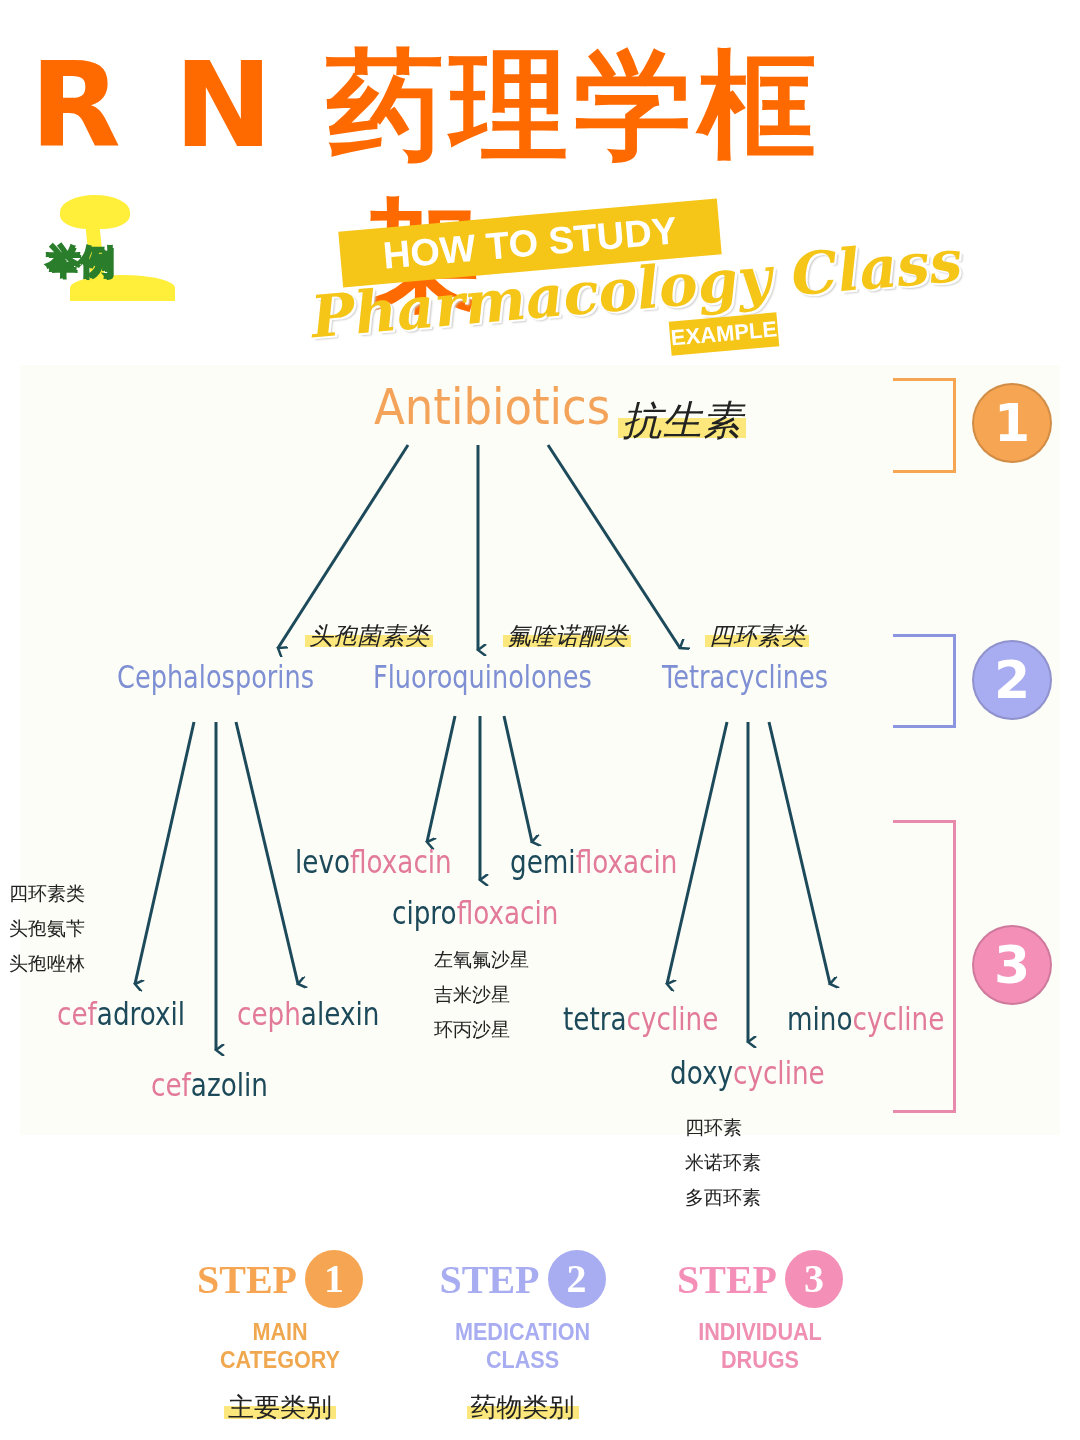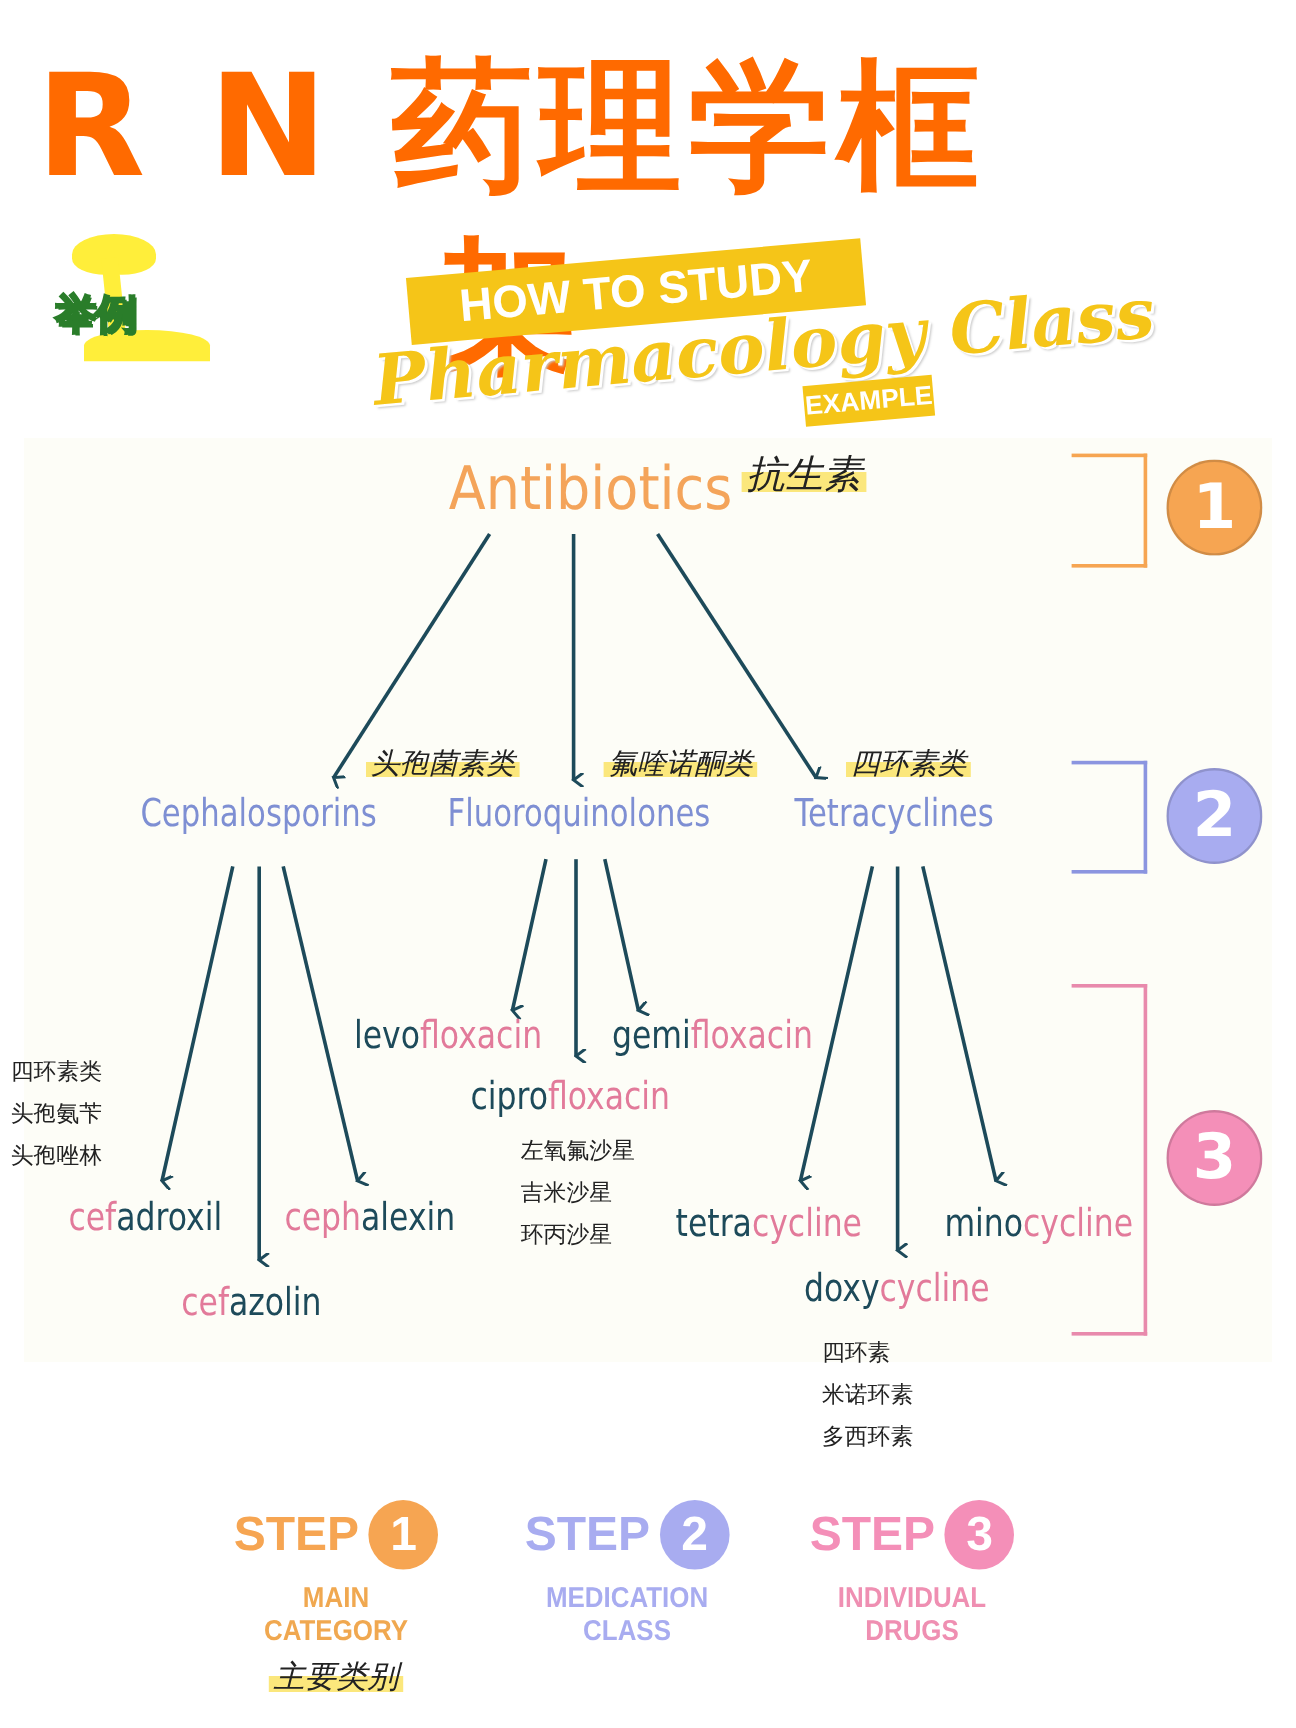--- a/index.html
+++ b/index.html
@@ -18,24 +18,24 @@
   .l1{font-family:"DejaVu Sans Condensed","DejaVu Sans",sans-serif;font-size:50px;color:#f4a45a;}
   .cn-hl{font-style:italic;color:#222;position:relative;z-index:1;}
   .hl{background:linear-gradient(180deg,transparent 45%,#fbe77c 45%,#fbe77c 90%,transparent 90%);padding:0 4px;}
   .l2{font-family:"DejaVu Sans",sans-serif;font-size:32px;color:#7e8fd3;transform:scaleX(0.8);transform-origin:left;}
   .drug{font-family:"DejaVu Sans",sans-serif;font-size:32px;color:#1d4a5a;transform:scaleX(0.82);transform-origin:left;white-space:nowrap;}
   .drug .p{color:#e27a9a;}
   .cnlist{font-size:19px;color:#222;line-height:35px;}
   .bracket{border:3px solid;border-left:none;}
   .circ{width:76px;height:76px;border-radius:50%;color:#fff;font-weight:bold;font-size:52px;text-align:center;line-height:76px;border:2px solid rgba(0,0,0,0.15);}
   .step{text-align:center;}
-  .step-head{font-family:Liberation Sans, sans-serif;font-weight:bold;font-size:40px;display:flex;align-items:center;justify-content:center;gap:8px;}
+  .step-head{font-family:Liberation Serif, serif;font-weight:bold;font-size:40px;display:flex;align-items:center;justify-content:center;gap:8px;}
   .step-circ{width:58px;height:58px;border-radius:50%;color:#fff;font-size:40px;line-height:58px;text-align:center;}
   .step-sub{font-family:"Liberation Sans",sans-serif;font-weight:bold;font-size:24px;margin-top:10px;transform:scaleX(0.9);}
-  .step-cn{font-size:26px;font-style:italic;color:#222;margin-top:6px;}
+  .step-cn{font-size:26px;color:#222;margin-top:16px;}
 </style>
 </head>
 <body>
 
 <div class="abs title">R N 药理学框架</div>
 
 <div class="abs badge-wrap">
   <div class="abs palm-top"></div>
   <div class="abs palm-trunk"></div>
   <div class="abs palm-island"></div>
@@ -64,21 +64,21 @@
     <line x1="455" y1="716" x2="427" y2="842"></line>
     <line x1="480" y1="716" x2="480" y2="880"></line>
     <line x1="504" y1="716" x2="532" y2="842"></line>
     <line x1="727" y1="722" x2="667" y2="984"></line>
     <line x1="748" y1="722" x2="748" y2="1042"></line>
     <line x1="769" y1="722" x2="830" y2="984"></line>
   </g>
 </svg>
 
 <div class="abs l1" style="left:374px;top:378px">Antibiotics</div>
-<div class="abs" style="left:618px;top:374px;font-size:32px"><span class="hl cn-hl">抗生素</span></div>
+<div class="abs" style="left:618px;top:393px;font-size:40px"><span class="hl cn-hl">抗生素</span></div>
 
 <div class="abs" style="left:305px;top:620px;font-size:24px"><span class="hl cn-hl">头孢菌素类</span></div>
 <div class="abs" style="left:503px;top:620px;font-size:24px"><span class="hl cn-hl">氟喹诺酮类</span></div>
 <div class="abs" style="left:705px;top:620px;font-size:24px"><span class="hl cn-hl">四环素类</span></div>
 
 <div class="abs l2" style="left:117px;top:658px">Cephalosporins</div>
 <div class="abs l2" style="left:373px;top:658px">Fluoroquinolones</div>
 <div class="abs l2" style="left:662px;top:658px">Tetracyclines</div>
 
 <div class="abs cnlist" style="left:9px;top:876px">
@@ -122,20 +122,21 @@
     </div>
   <div class="step-sub" style="color:#f0a850">MAIN CATEGORY</div>
   <div class="step-cn"><span class="hl">主要类别</span></div>
 </div>
 <div class="abs step" style="left:410px;top:1250px;width:225px">
   <div class="step-head" style="color:#a8acf0">
       <span>STEP</span>
       <span class="step-circ" style="background:#a8acf0">2</span>
     </div>
   <div class="step-sub" style="color:#a8acf0">MEDICATION CLASS</div>
+  <div class="step-cn"><span class="hl">药物类别</span></div>
 </div>
 <div class="abs step" style="left:650px;top:1250px;width:220px">
   <div class="step-head" style="color:#f48fb8">
       <span>STEP</span>
       <span class="step-circ" style="background:#f48fb8">3</span>
     </div>
   <div class="step-sub" style="color:#ef8fb2">INDIVIDUAL DRUGS</div>
 </div>
 
 </body></html>

